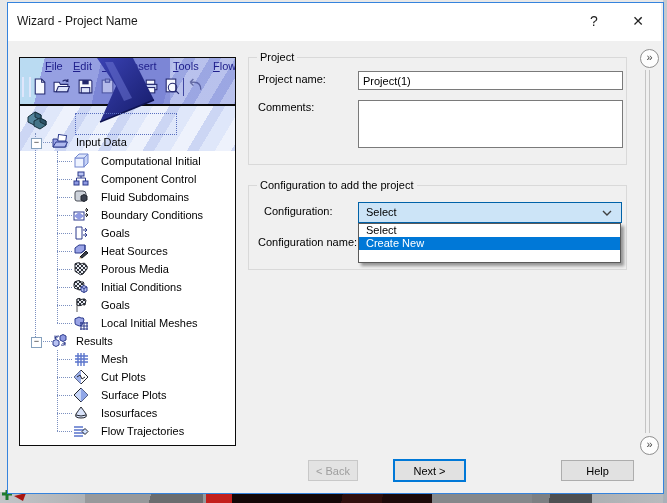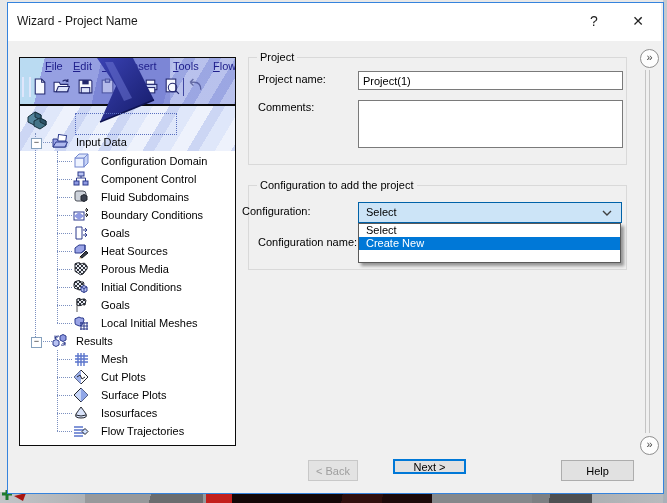--- a/index.html
+++ b/index.html
@@ -69,21 +69,21 @@
   .opt.sel{background:#0078d7;color:#fff;}
 
   
   .chevbtn{position:absolute;left:632px;width:17px;height:17px;border:1px solid #8f8f8f;border-radius:50%;
     background:#fdfdfd;text-align:center;line-height:15px;font-size:11px;color:#444;cursor:pointer;}
   .track{position:absolute;width:1px;background:#c4c4c4;}
 
   
   .btn{position:absolute;height:21px;background:#e1e1e1;border:1px solid #adadad;
     font-family:"Liberation Sans",sans-serif;font-size:11px;text-align:center;cursor:pointer;padding:0;}
-  .btn.default{border:2px solid #0078d7;height:15px;}
+  .btn.default{border:2px solid #0078d7;height:23px;}
   .btn.disabled{color:#9e9e9e;border-color:#c8c8c8;background:#e3e3e3;cursor:default;}
 </style>
 </head>
 <body>
 
 <svg width="0" height="0" style="position:absolute">
   <defs>
     <pattern id="ck" width="4" height="4" patternUnits="userSpaceOnUse">
       <rect width="2" height="2" fill="#30343c"></rect>
         <rect x="2" y="2" width="2" height="2" fill="#30343c"></rect>
@@ -227,21 +227,21 @@
         <span class="tlabel" style="left:56px">Input Data</span>
       </div>
 
       <div class="trow" style="top:94px">
         <span class="ticon" style="left:53px">
           <svg viewBox="0 0 16 16">
               <rect x="2" y="5" width="9" height="9" fill="#eef3ff" stroke="#7488cf"></rect>
               <path d="M2 5 L6 1 L15 1 L11 5 Z" fill="#dbe4fb" stroke="#7488cf"></path>
               <path d="M11 5 L15 1 L15 10 L11 14 Z" fill="#c6d3f7" stroke="#7488cf"></path>
             </svg></span>
-        <span class="tlabel" style="left:81px">Configuration Domain</span>
+        <span class="tlabel" style="left:81px">Computational Initial</span>
       </div>
       <div class="trow" style="top:112px">
         <span class="ticon" style="left:53px">
           <svg viewBox="0 0 16 16">
               <rect x="5" y="1" width="6" height="4" fill="#b9c3f2" stroke="#2c3a8c"></rect>
               <rect x="1" y="10" width="5" height="4" fill="#8f9ae2" stroke="#2c3a8c"></rect>
               <rect x="10" y="10" width="5" height="4" fill="#8f9ae2" stroke="#2c3a8c"></rect>
               <path d="M8 5 V7 M3.5 10 V7 H12.5 V10" fill="none" stroke="#2c3a8c"></path>
             </svg></span>
         <span class="tlabel" style="left:81px">Component Control</span>
@@ -372,21 +372,21 @@
       <span class="group-label">Project</span>
     </div>
     <span class="field-label" style="left:250px;top:70px;">Project name:</span>
     <input class="txt" style="left: 350px; top: 68px; width: 265px; height: 19px;" value="Project(1)">
     <span class="field-label" style="left:250px;top:98px;">Comments:</span>
     <textarea class="txt" style="left: 350px; top: 97px; width: 265px; height: 48px; resize: none;"></textarea>
 
     <div class="group" style="left:240px;top:182px;width:377px;height:83px;">
       <span class="group-label">Configuration to add the project</span>
     </div>
-    <span class="field-label" style="left:234px;top:202px;">Configuration:</span>
+    <span class="field-label" style="left:256px;top:202px;">Configuration:</span>
     <span class="field-label" style="left:250px;top:233px;">Configuration name:</span>
 
     <div class="combo">
       <span class="cv">Select</span>
       <svg class="chev" width="10" height="6" viewBox="0 0 10 6">
         <path d="M1 1 L5 5 L9 1" fill="none" stroke="#404040" stroke-width="1.4"></path>
         </svg>
     </div>
 
     <div class="dropdown">

